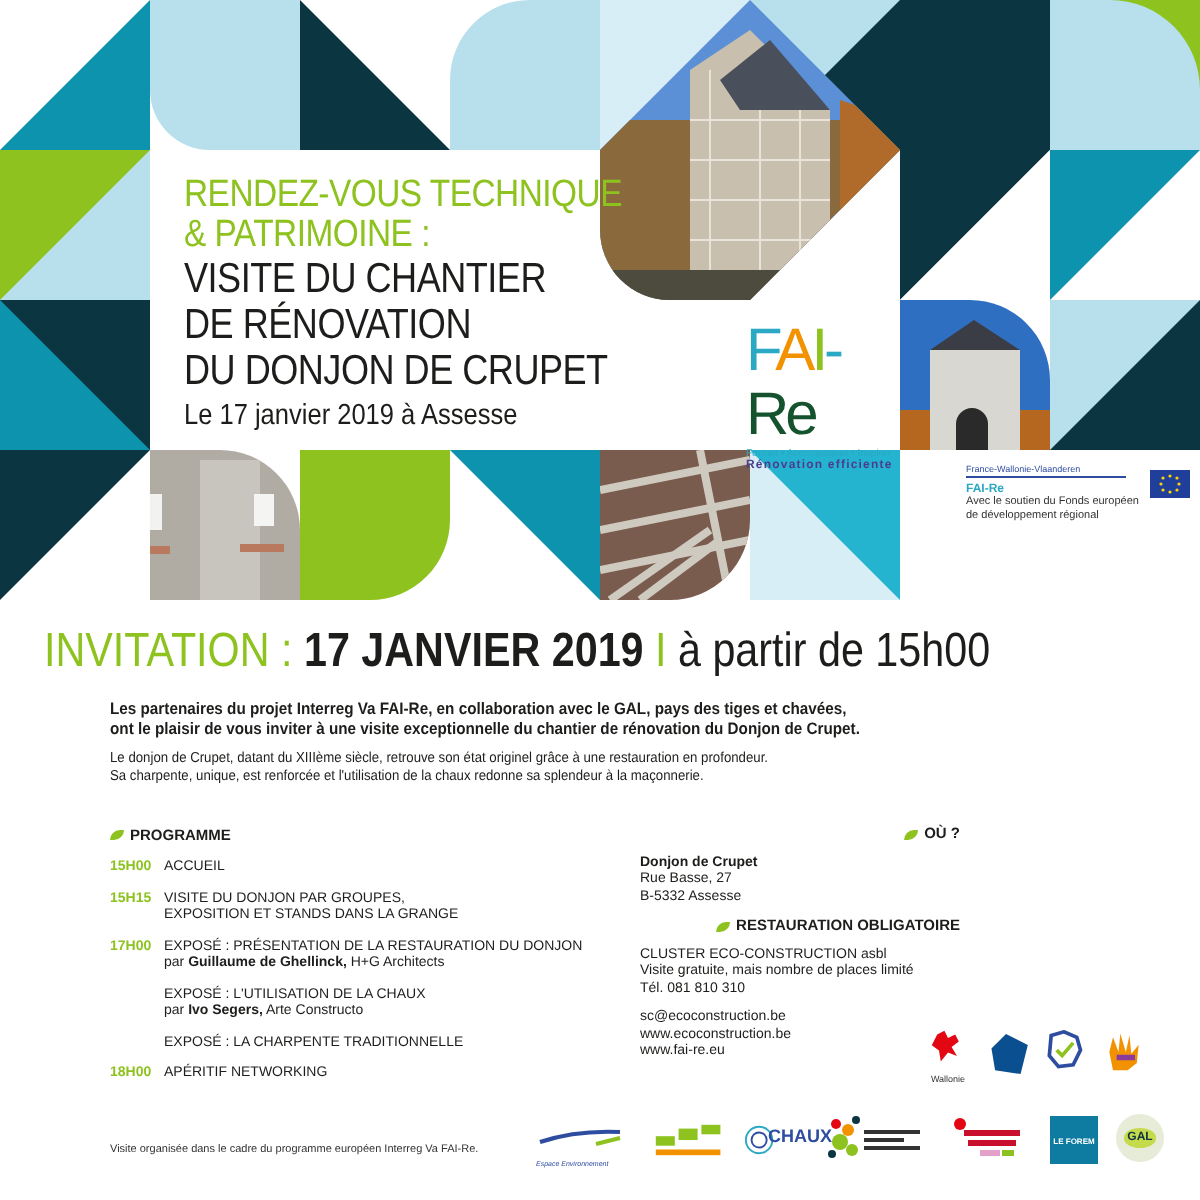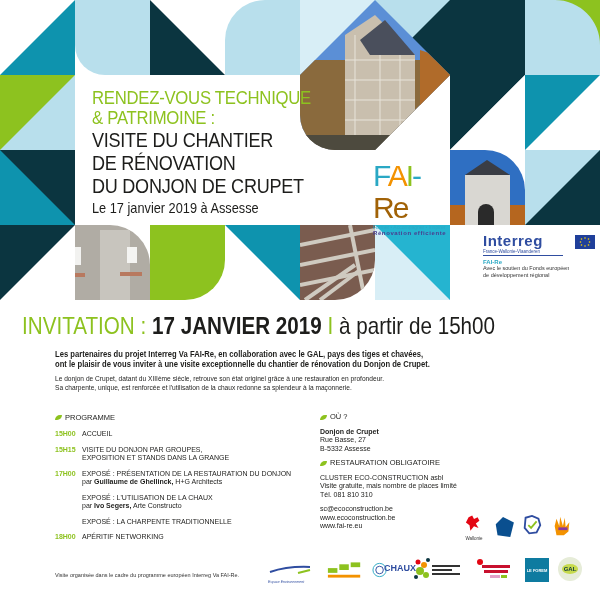--- a/index.html
+++ b/index.html
@@ -22,28 +22,28 @@
   .interreg .sub { font-size:4.5px; color:#2f4da0; border-bottom:1px solid #2f4da0; padding-bottom:1px; width:80px; }
   .interreg .proj { font-size:6px; color:#2aa8c4; font-weight:bold; margin-top:3px; }
   .interreg .txt { font-size:5.5px; line-height:7px; color:#333; }
   .eu-flag { position:absolute; left:92px; top:3px; width:20px; height:14px; background:#1f3f9a; }
   .inv { position:absolute; left:22px; top:313px; font-size:24px; line-height:26px; white-space:nowrap; transform:scaleX(0.86); transform-origin:left; font-weight:bold; }
   .inv .g { color:#8dc21f; font-weight:normal; }
   .inv .b { color:#1d1d1b; }
   .intro { position:absolute; left:55px; top:349px; font-size:8.3px; line-height:10px; font-weight:bold; white-space:nowrap; transform:scaleX(0.92); transform-origin:left; }
   .intro2 { position:absolute; left:55px; top:374px; font-size:7.2px; line-height:9px; white-space:nowrap; transform:scaleX(0.92); transform-origin:left; }
   .prog { position:absolute; left:55px; top:413px; width:250px; }
-  .sec-title { font-size:7.5px; font-weight:normal; display:flex; align-items:center; gap:3px; margin-bottom:8px; }
+  .sec-title { font-size:7.5px; font-weight:bold; display:flex; align-items:center; gap:3px; margin-bottom:8px; }
   .leaf { width:7px; height:5px; background:#8dc21f; border-radius:5px 0 5px 0; display:inline-block; }
   .prow { display:flex; font-size:7px; line-height:8.5px; margin-bottom:7px; }
   .ptime { color:#8dc21f; font-weight:bold; width:27px; flex:none; }
   .pbody { flex:1; text-transform:none; }
   .sub-item { margin-top:7px; }
   .where { position:absolute; left:320px; top:413px; width:160px; font-size:7px; line-height:8.5px; }
-  .where .sec-title { margin-bottom:6px; }
+  .where .sec-title { margin-bottom:6px;justify-content:flex-end; }
   .where p { margin-bottom:6px; }
   .footer-note { position:absolute; left:55px; top:572px; font-size:5.5px; color:#333; white-space:nowrap; }
   .logos-row { position:absolute; left:268px; top:560px; height:24px; }
   .logo-box { position:absolute; }
   .partner-logos { position:absolute; left:458px; top:515px; }
 </style>
 </head>
 <body>
 
 <div class="grid">
@@ -221,28 +221,27 @@
   <div class="t-green">RENDEZ-VOUS TECHNIQUE</div>
   <div class="t-green">&amp; PATRIMOINE :</div>
   <div class="t-black">VISITE DU CHANTIER</div>
   <div class="t-black">DE RÉNOVATION</div>
   <div class="t-black">DU DONJON DE CRUPET</div>
   <div class="t-date">Le 17 janvier 2019 à Assesse</div>
 </div>
 
 <div class="faire">
   <div class="logo">
-    <span style="color:#2aa8c4">F</span><span style="color:#f39200">A</span><span style="color:#8dc21f">I</span><span style="color:#2aa8c4">-</span><span style="color:#a16207">Re</span>
+    <span style="color:#2aa8c4">F</span><span style="color:#f39200">A</span><span style="color:#8dc21f">I</span><span style="color:#2aa8c4">-</span><span style="color:#14532d">Re</span>
   </div>
   <div class="tag1">Former • Accompagner • Inspirer</div>
   <div class="tag2">Rénovation efficiente</div>
 </div>
 
 <div class="interreg">
-  <div class="name">Interreg</div>
   <div class="eu-flag">
     <svg viewBox="0 0 20 14" width="20" height="14">
         <g fill="#ffd500">
           <circle cx="10" cy="3" r="0.8"></circle>
           <circle cx="13.5" cy="4" r="0.8"></circle>
           <circle cx="14.5" cy="7" r="0.8"></circle>
           <circle cx="13.5" cy="10" r="0.8"></circle>
           <circle cx="10" cy="11" r="0.8"></circle>
           <circle cx="6.5" cy="10" r="0.8"></circle>
           <circle cx="5.5" cy="7" r="0.8"></circle>

